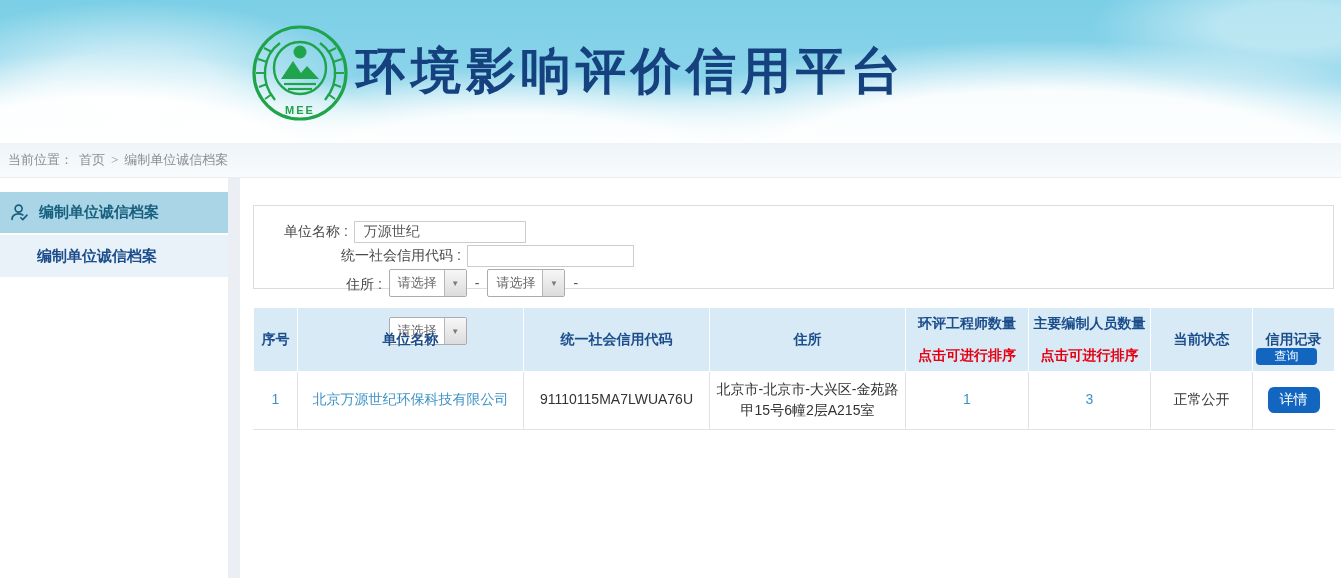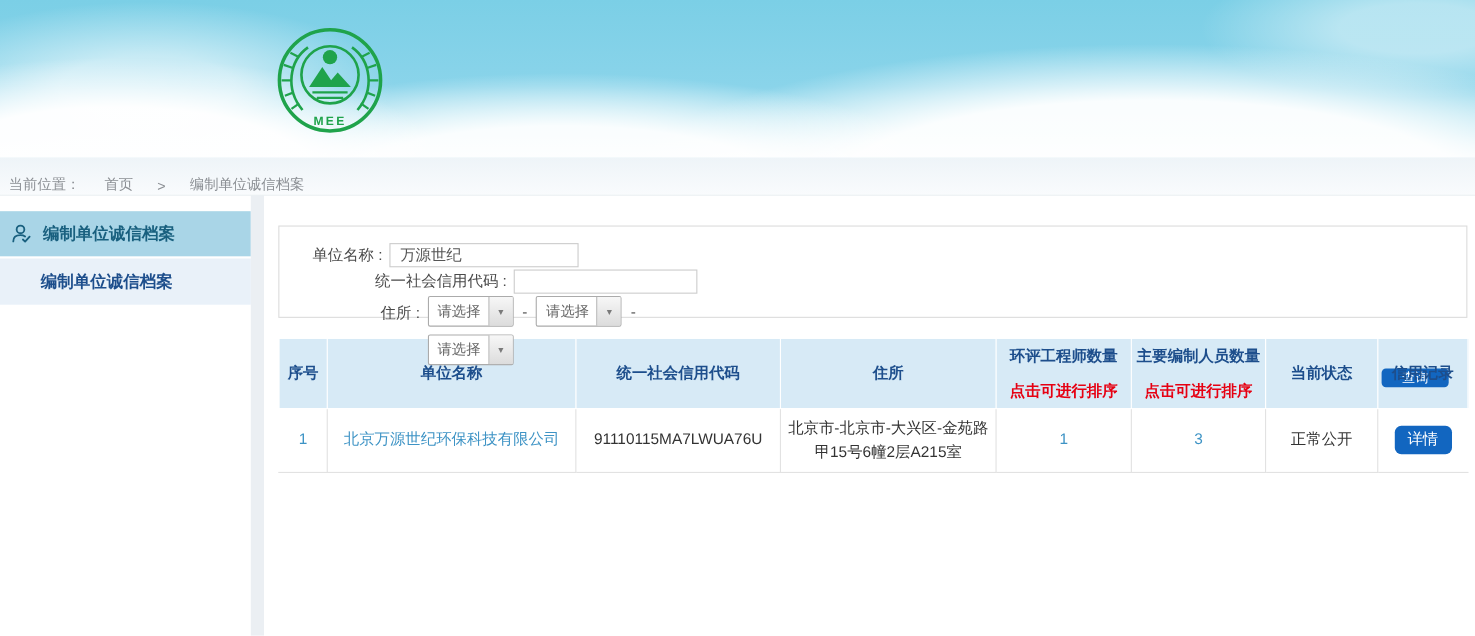--- a/index.html
+++ b/index.html
@@ -21,24 +21,25 @@
   }
   .brand { display:flex; align-items:center; margin-left:250px; }
   .brand-logo { width:100px; height:100px; margin-top:2px; }
   .site-title {
     font-size:50px; font-weight:bold; color:var(--title); letter-spacing:5px;
     margin-left:6px; white-space:nowrap;
   }
 
   
   .breadcrumb {
-    height:35px; display:flex; align-items:flex-end; gap:22px;
+    height:35px; display:flex; align-items:center; gap:6px;
     padding-left:8px; font-size:13px; color:#8b8f94;
     background:linear-gradient(180deg,#eef4f8 0%,#f9fbfd 100%);
     border-bottom:1px solid #e8edf1;
+    font-family:Liberation Serif, serif;
   }
   .breadcrumb .crumb-link { color:#8b8f94; cursor:pointer; }
 
   
   .body-wrap { display:flex; height:400px; }
   .sidebar { width:228px; background:#fff; padding-top:14px; flex:none; }
   .side-item {
     height:41px; display:flex; align-items:center; gap:9px; padding-left:9px;
     background:var(--sidebar_active_bg); color:var(--sidebar_active_text);
     font-size:15px; font-weight:bold; cursor:pointer;
@@ -61,21 +62,21 @@
   .field-label { font-size:14px; color:#4a4a4a; white-space:nowrap; }
   .text-input {
     height:22px; border:1px solid #ccc; background:#fff; font-size:14px; color:#555;
     padding:0 9px; margin-left:6px; outline:none; font-family:inherit;
   }
   .input-unit { width:172px; }
   .input-code { width:167px; }
   .g2 { margin-left:57px; }
   .g3 { margin-left:62px; align-items:flex-start; }
   .g3 .field-label { margin-top:7px; }
-  .combo-rows { display:flex; flex-direction:column; gap:7px; margin-left:7px; }
+  .combo-rows { display:flex; flex-direction:column; gap:20px; margin-left:7px; }
   .combo-row { display:flex; align-items:center; gap:8px; }
   .combo {
     width:78px; height:28px; border:1px solid #ababab; border-radius:2px;
     display:flex; align-items:stretch; background:#fff; cursor:pointer;
   }
   .combo-text { flex:1; font-size:13px; color:#666; display:flex; align-items:center; padding-left:8px; }
   .combo-btn {
     width:22px; border-left:1px solid #b7b7b7; background:linear-gradient(180deg,#f7f7f7,#dcdcdc);
     display:flex; align-items:center; justify-content:center; color:#7a7a7a; font-size:8px;
   }
@@ -135,20 +136,21 @@
             <path d="M78 71 L85 76"></path>
         </g>
         <circle cx="50" cy="29" r="6.5" fill="#1fa34b"></circle>
         <path d="M31 56 L43 38 L51 50 L57 43 L69 56 Z" fill="#1fa34b"></path>
         <g stroke="#1fa34b" stroke-width="2.2" fill="none">
           <path d="M34 61 H66"></path>
           <path d="M38 66 H62"></path>
         </g>
         <text x="50" y="91" text-anchor="middle" font-size="11" font-weight="bold" fill="#1fa34b" letter-spacing="2" font-family="Liberation Sans, sans-serif">MEE</text>
       </svg>
+      <div class="site-title">环境影响评价信用平台</div>
     </div>
   </div>
 
   <div class="breadcrumb">
     <span>当前位置：</span>
     <span class="crumb-link">首页</span>
     <span>&gt;</span>
     <span>编制单位诚信档案</span>
   </div>
 

